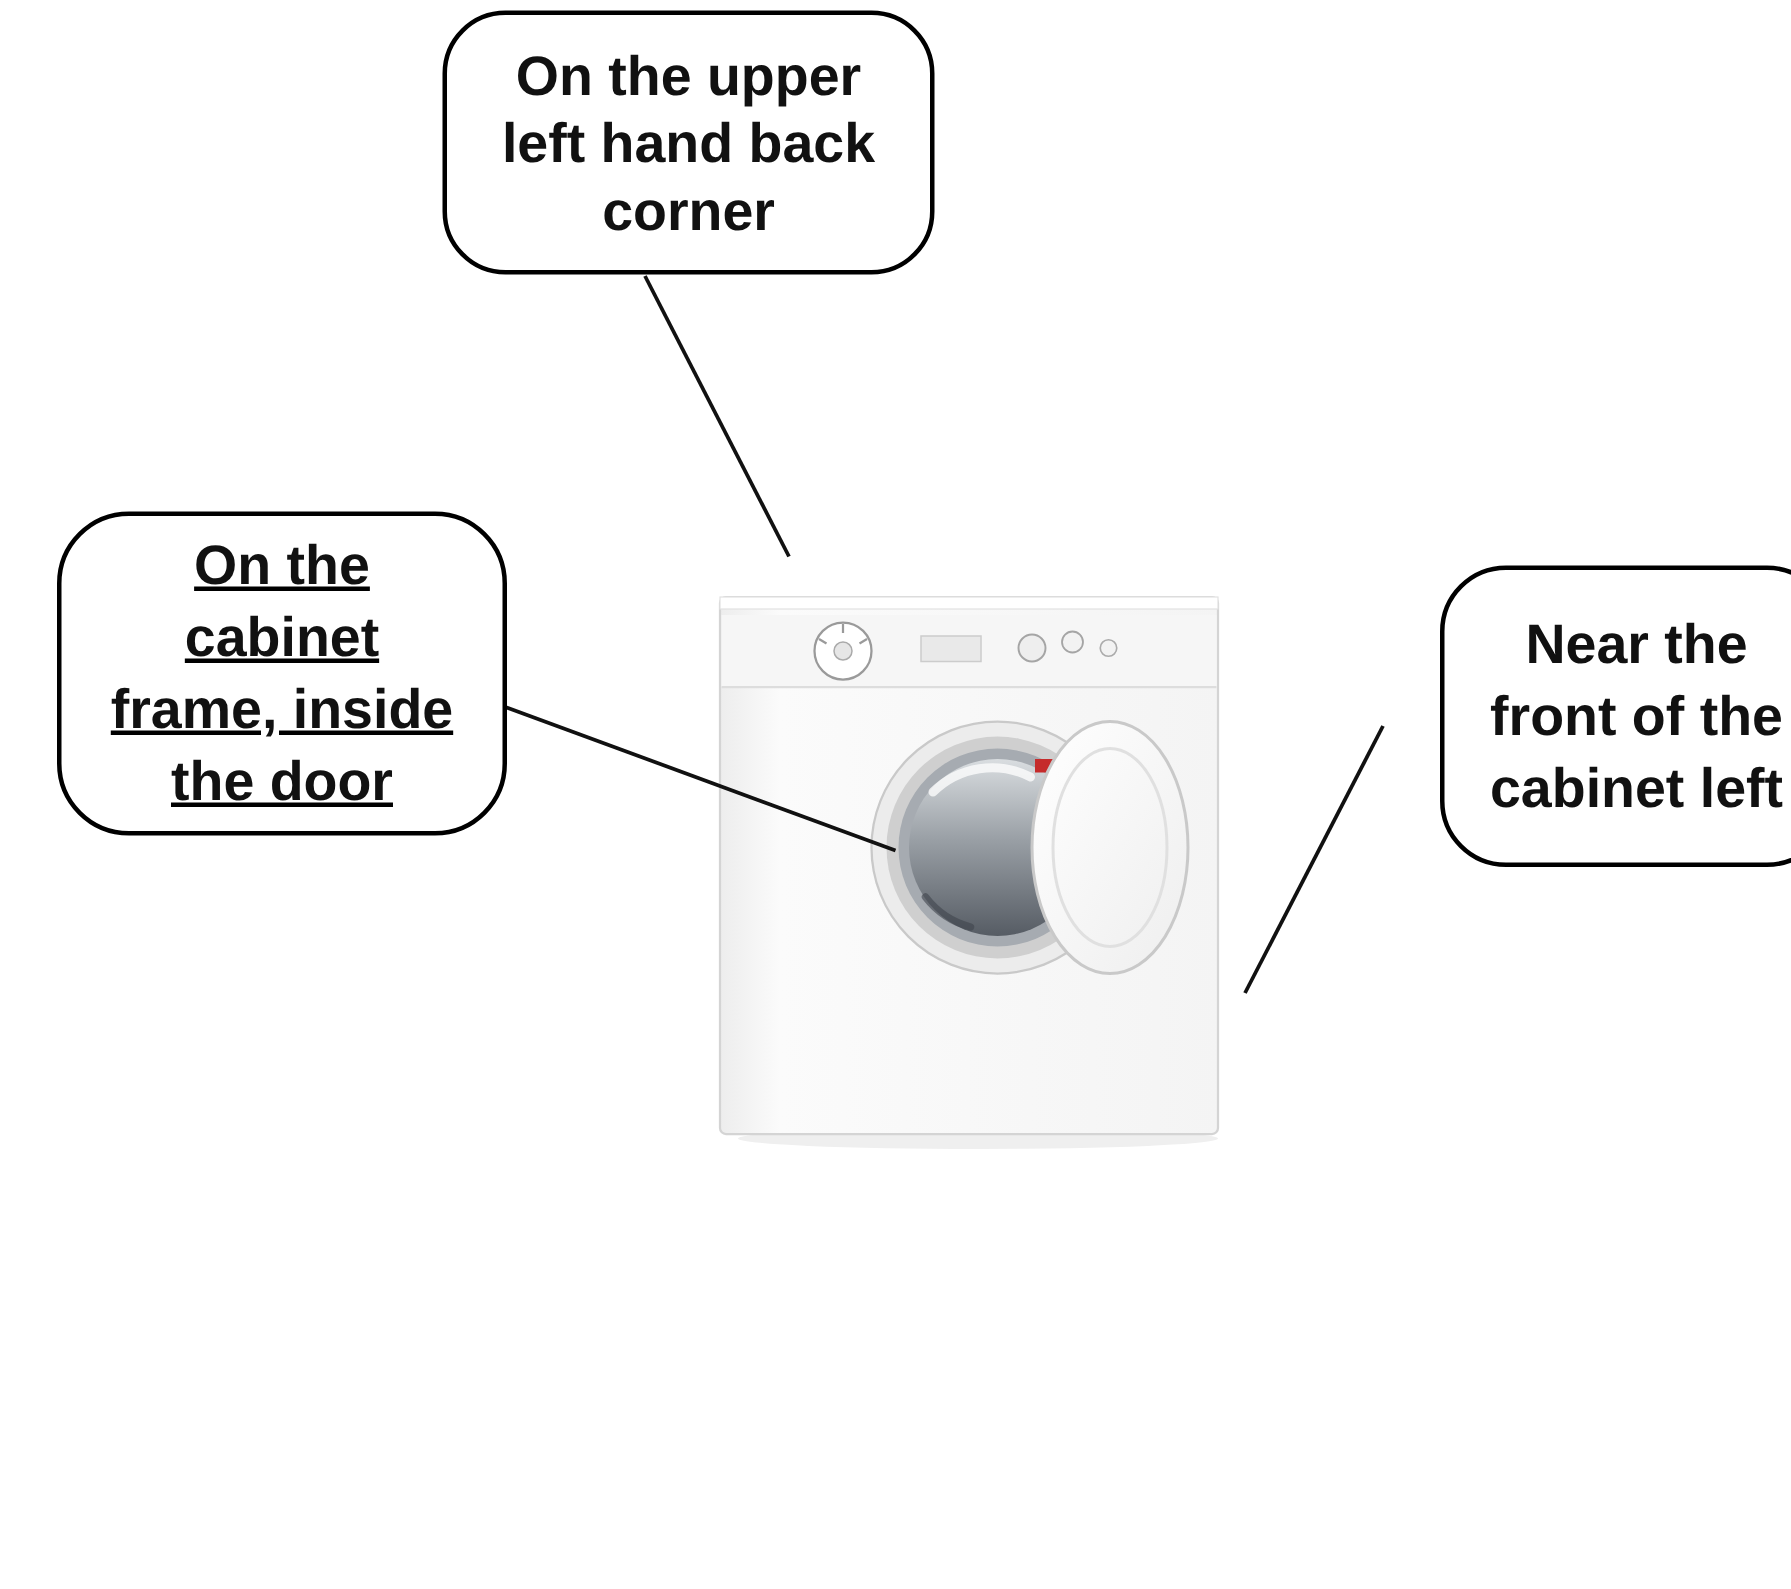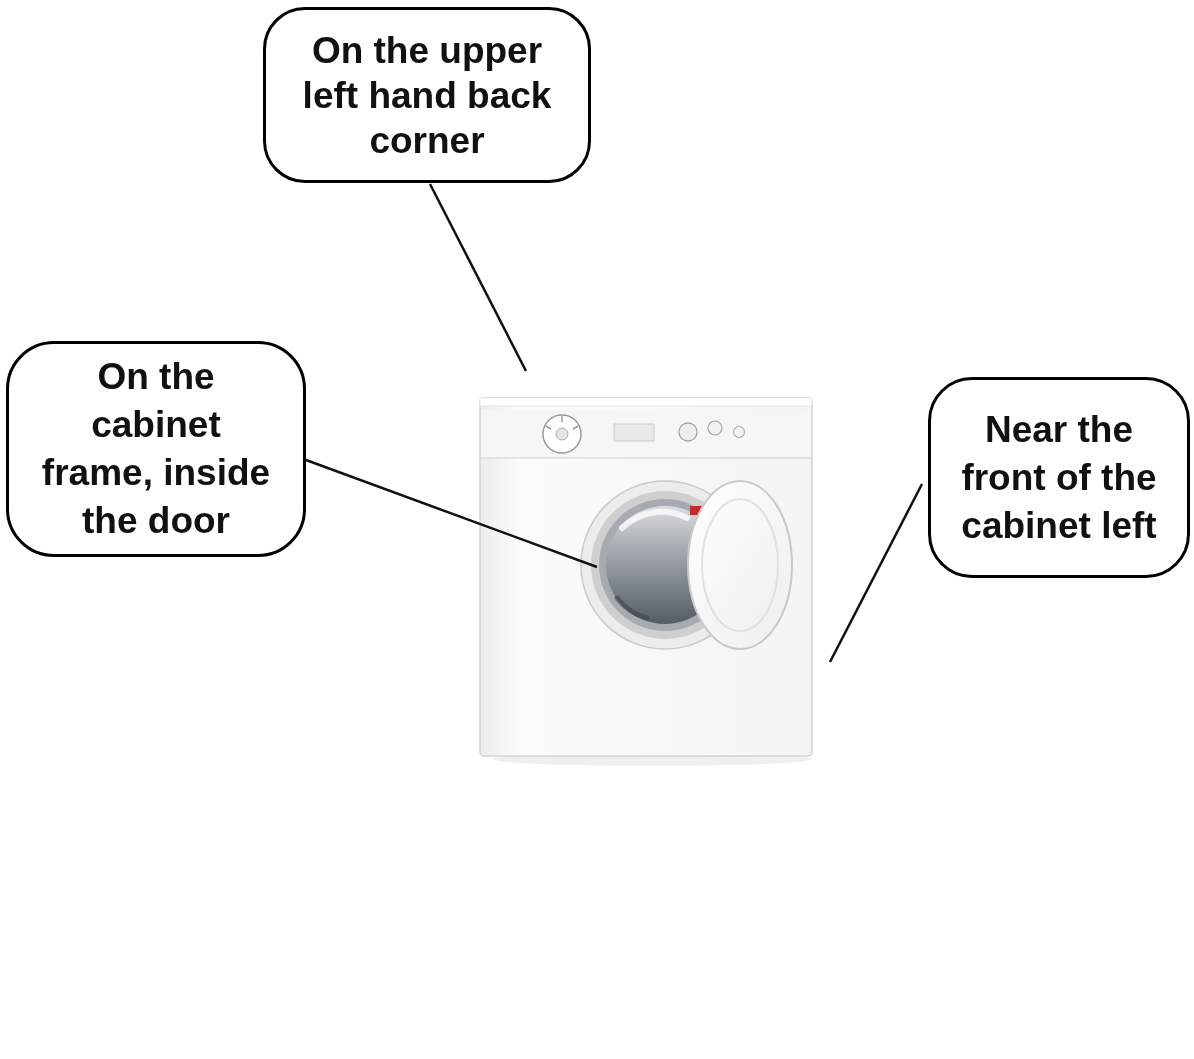--- a/index.html
+++ b/index.html
@@ -25,40 +25,42 @@
   }
   .callout {
     position: absolute;
     z-index: 3;
     background: #ffffff;
     border: 3px solid #000000;
     display: flex;
     align-items: center;
     justify-content: center;
     box-sizing: border-box;
+    margin-left: 32px;
   }
   .callout-text {
     white-space: pre-line;
     text-align: center;
     font-weight: bold;
     color: #111111;
   }
   .callout-top {
     left: 263px; top: 7px;
     width: 328px; height: 176px;
     border-radius: 42px;
   }
   .callout-top .callout-text {
     font-size: 37px;
     line-height: 45px;
   }
   .callout-left {
     left: 6px; top: 341px;
     width: 300px; height: 216px;
     border-radius: 48px;
+    text-decoration: underline;
   }
   .callout-left .callout-text {
     font-size: 37px;
     line-height: 48px;
   }
   .callout-right {
     left: 928px; top: 377px;
     width: 262px; height: 201px;
     border-radius: 44px;
   }

